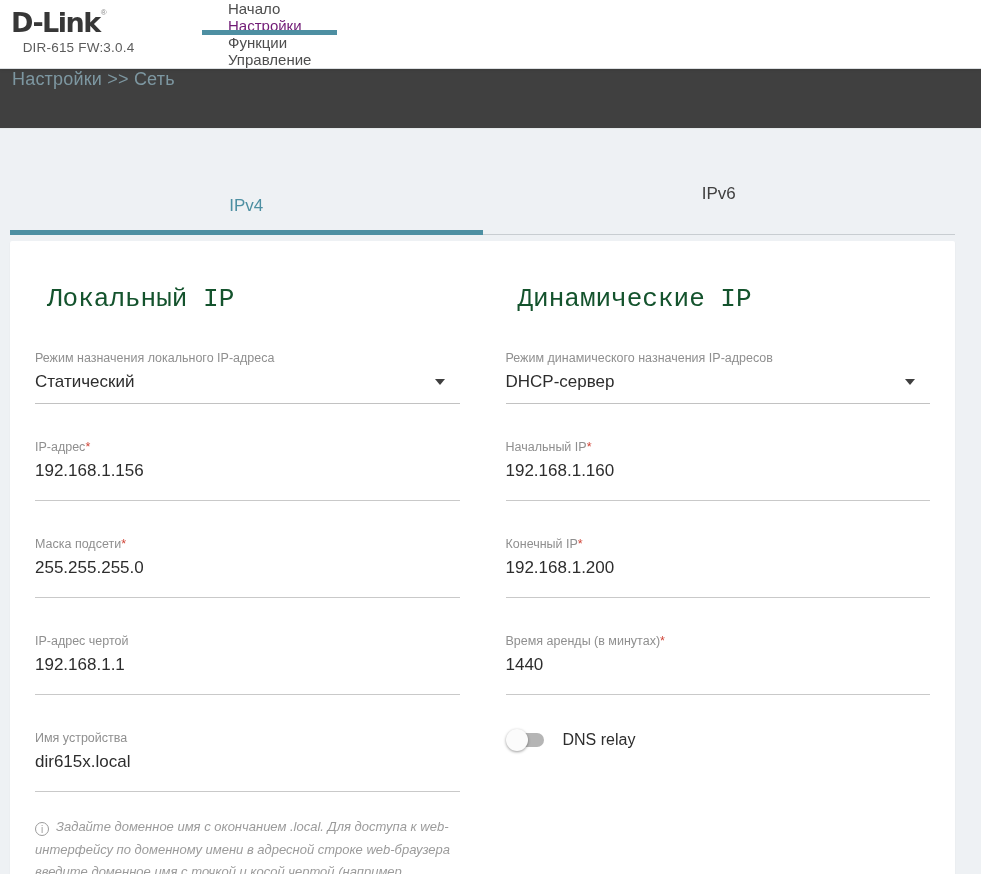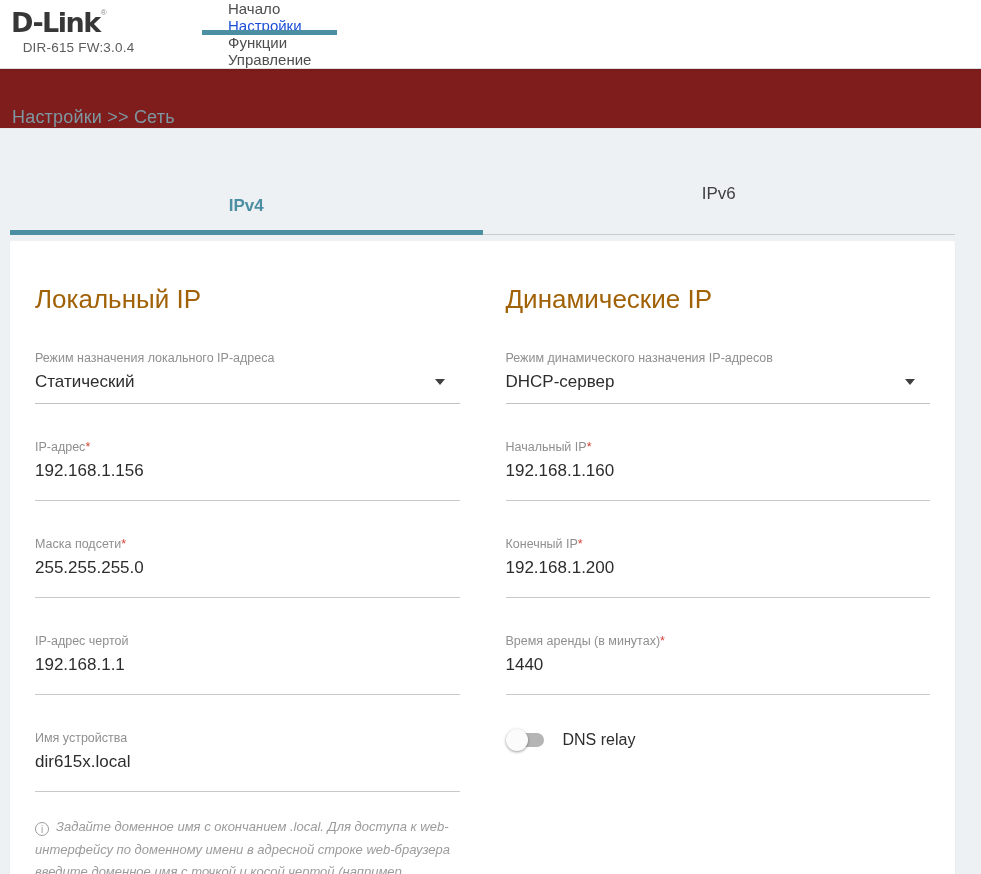--- a/index.html
+++ b/index.html
@@ -32,69 +32,69 @@
   .reg-mark { font-size: 8px; color: #8a8a8a; margin-left: 1px; margin-top: -1px; }
   .model { font-size: 13.5px; color: #5c5c5c; margin-top: 4px; letter-spacing: 0.2px; }
 
   .main-nav { display: flex; margin-left: 56px; flex-direction: column; }
   .nav-item {
     padding: 0 26px;
     display: flex; align-items: center;
     font-size: 15px; color: #4e4e4e;
     cursor: pointer; position: relative;
   }
-  .nav-item.active { color: #1d4ed8; }
+  .nav-item.active { color: #701a75; }
   .nav-item.active::after {
     content: ""; position: absolute; left: 0; right: 0; bottom: -1px;
     height: 5px; background: #4d8fa2;
   }
 
   
   .breadcrumb-bar {
-    background: #7f1d1d;
+    background: #404040;
     height: 60px;
-    display: flex; align-items: flex-end;
+    display: flex; align-items: flex-start;
     padding-left: 12px;
     border-bottom: 1px solid #e6e9eb;
     position: relative; z-index: 2;
   }
   .breadcrumb { font-size: 18px; color: #7d97a1; letter-spacing: 0.2px; }
 
   
   .content { padding: 0 26px 0 10px; }
 
   .tabs { display: flex; align-items: flex-end; margin-top: 55px; }
   .tab {
     width: 50%; text-align: center;
     font-size: 17px; padding-bottom: 14px; cursor: pointer;
   }
   .tab.active {
-    color: #4d8fa2; font-weight: bold;
+    color: #4d8fa2; font-weight: normal;
     border-bottom: 5px solid #4d8fa2;
   }
   .tab.inactive {
     color: #404040; font-weight: normal;
     border-bottom: 1px solid #c8cdd1;
     padding-bottom: 30px;
   }
 
   .card {
     background: #ffffff;
     margin-top: 6px;
     border-radius: 2px;
     box-shadow: 0 1px 2px rgba(0,0,0,0.06);
     padding: 24px 25px 10px;
     min-height: 613px;
   }
 
   .columns { display: grid; grid-template-columns: 1fr 1fr; column-gap: 46px; }
 
   .section-title {
-    font-size: 26px; font-weight: 400; color: #a16207;
-    margin: 20px 0 0; line-height: 1.15;
+    font-size: 26px; font-weight: 400; color: #14532d;
+    margin: 20px 12px 0; line-height: 1.15; font-family: Liberation Mono, monospace;
   }
 
   .field { margin-top: 36px; }
   .field-label { font-size: 12.5px; color: #8f8f8f; display: block; }
   .asterisk { color: #d04437; }
   .text-input {
     display: block; width: 100%;
     border: none; border-bottom: 1px solid #c9c9c9;
     padding: 7px 0 19px;
     font-size: 17px; color: #2d2d2d;

